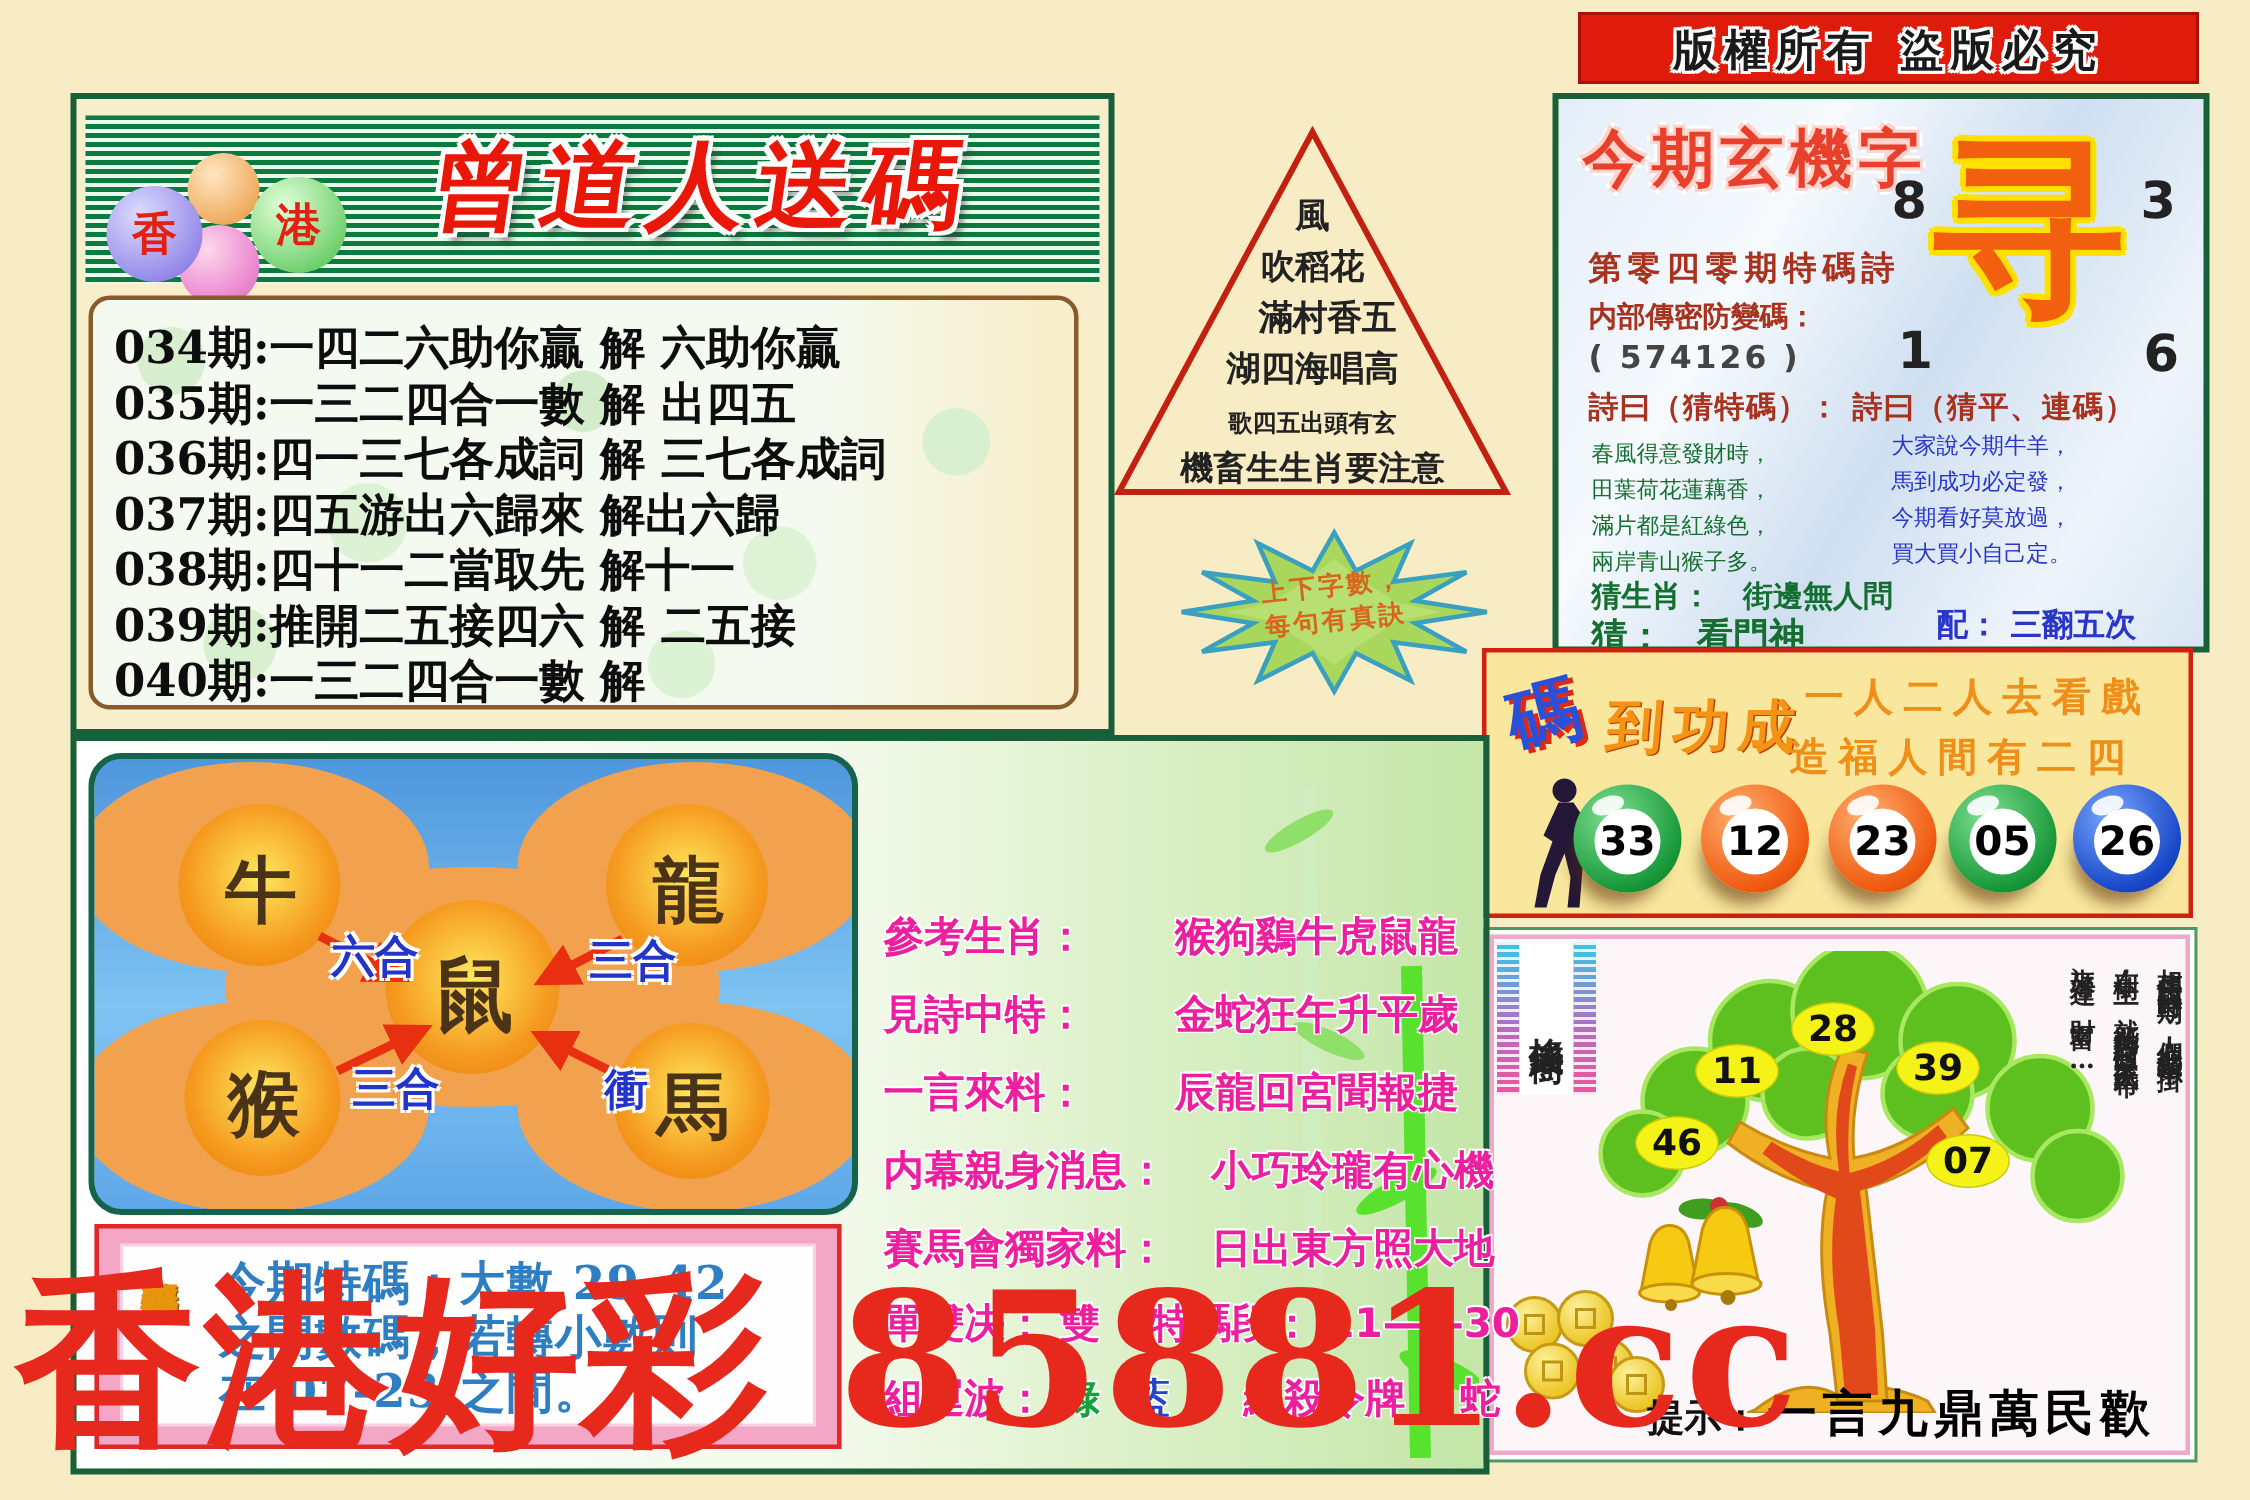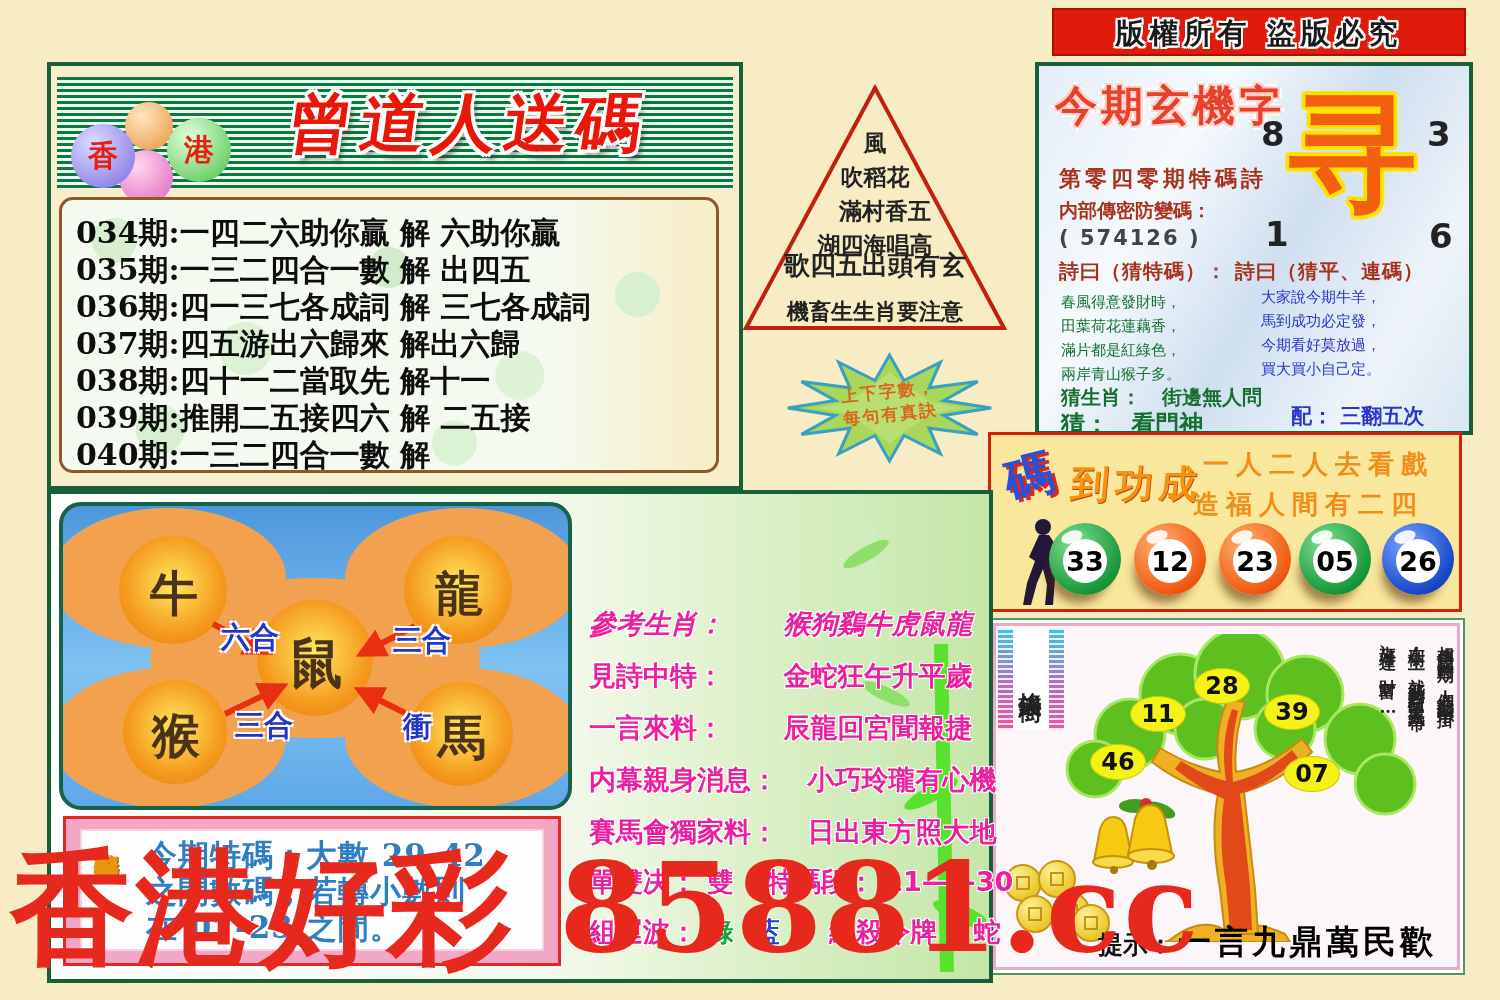--- a/index.html
+++ b/index.html
@@ -153,21 +153,21 @@
   </div>
 
   <div class="abs triangle-wrap">
     <svg width="270" height="256">
       <polygon points="135,8 6,248 264,248" fill="none" stroke="#c22010" stroke-width="4"></polygon>
     </svg>
     <div class="tri-line" style="top:48px;font-size:23px;">風</div>
     <div class="tri-line" style="top:82px;font-size:23px;">吹稻花</div>
     <div class="tri-line" style="top:116px;font-size:23px;padding-left:20px;">滿村香五</div>
     <div class="tri-line" style="top:150px;font-size:23px;">湖四海唱高</div>
-    <div class="tri-line" style="top:168px;font-size:26px;">歌四五出頭有玄</div>
+    <div class="tri-line" style="top:192px;font-size:16px;">歌四五出頭有玄</div>
     <div class="tri-line" style="top:217px;font-size:22px;">機畜生生肖要注意</div>
   </div>
 
   <div class="abs star-wrap">
     <svg width="215" height="116" viewBox="0 0 210 114">
       <polygon points="205,57 158.1,64.3 191.6,83 143.9,76.8 155,102 119.2,84 105,109 90.8,84 55,102 66.1,76.8 18.4,83 51.9,64.3 5,57 51.9,49.7 18.4,31 66.1,37.2 55,12 90.8,30 105,5 119.2,30 155,12 143.9,37.2 191.6,31 158.1,49.7" fill="#a8d75c" stroke="#3aa0c0" stroke-width="3"></polygon>
       <polygon points="175,57 146,63 120,80 105,92 90,80 64,63 35,57 64,51 90,34 105,22 120,34 146,51" fill="#c3e47e" opacity="0.6"></polygon>
     </svg>
     <div class="star-text">
       <div>上下字數，</div>
@@ -355,21 +355,21 @@
 
     <div class="rangebox">
       <div class="range-inner">
         <div class="range-label">特碼範圍</div>
         <div class="range-line" style="top:4px;">今期特碼：大數 29-42</div>
         <div class="range-line" style="top:40px;">之間數碼，若轉小數則</div>
         <div class="range-line" style="top:76px;">在 07-23 之間。</div>
       </div>
     </div>
 
-    <div class="f-row" style="top:112px;font-style:italic;">
+    <div class="f-row" style="top:112px;">
       <span>參考生肖：</span>
       <span style="margin-left:50px;">猴狗鷄牛虎鼠龍</span>
     </div>
     <div class="f-row" style="top:164px;">
       <span>見詩中特：</span>
       <span style="margin-left:50px;">金蛇狂午升平歲</span>
     </div>
     <div class="f-row" style="top:216px;">
       <span>一言來料：</span>
       <span style="margin-left:50px;">辰龍回宮聞報捷</span>

